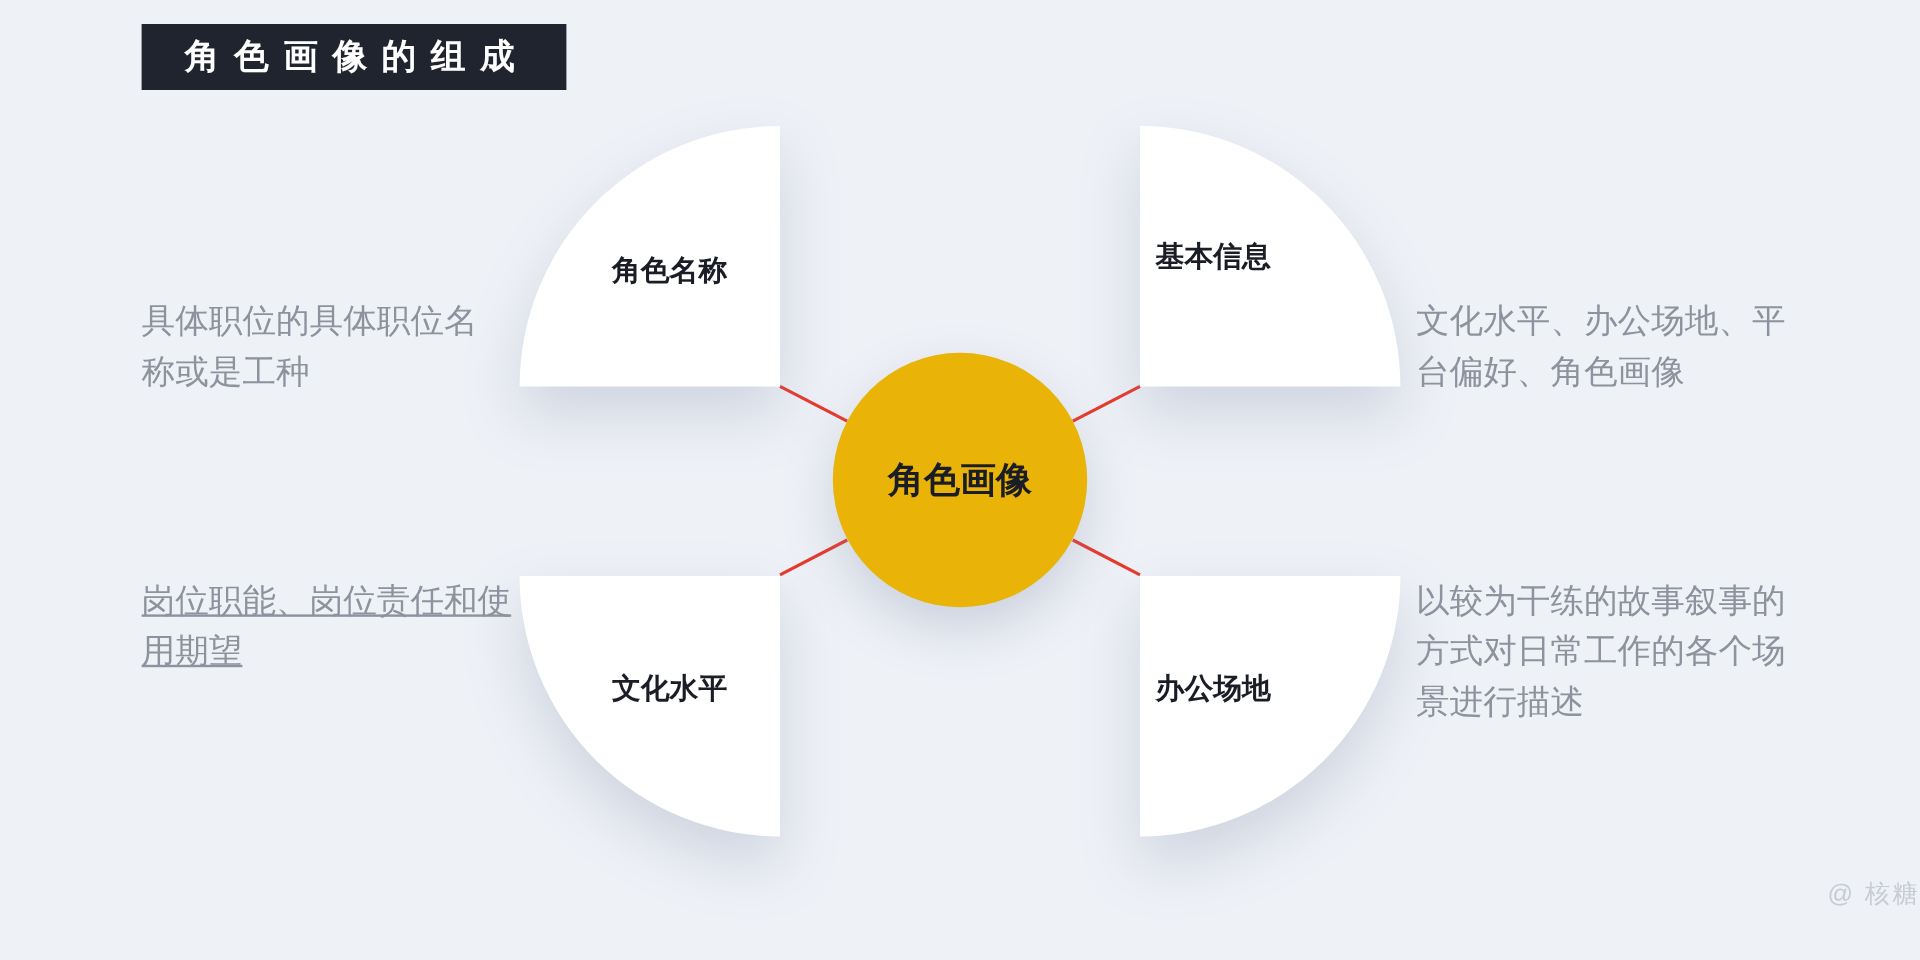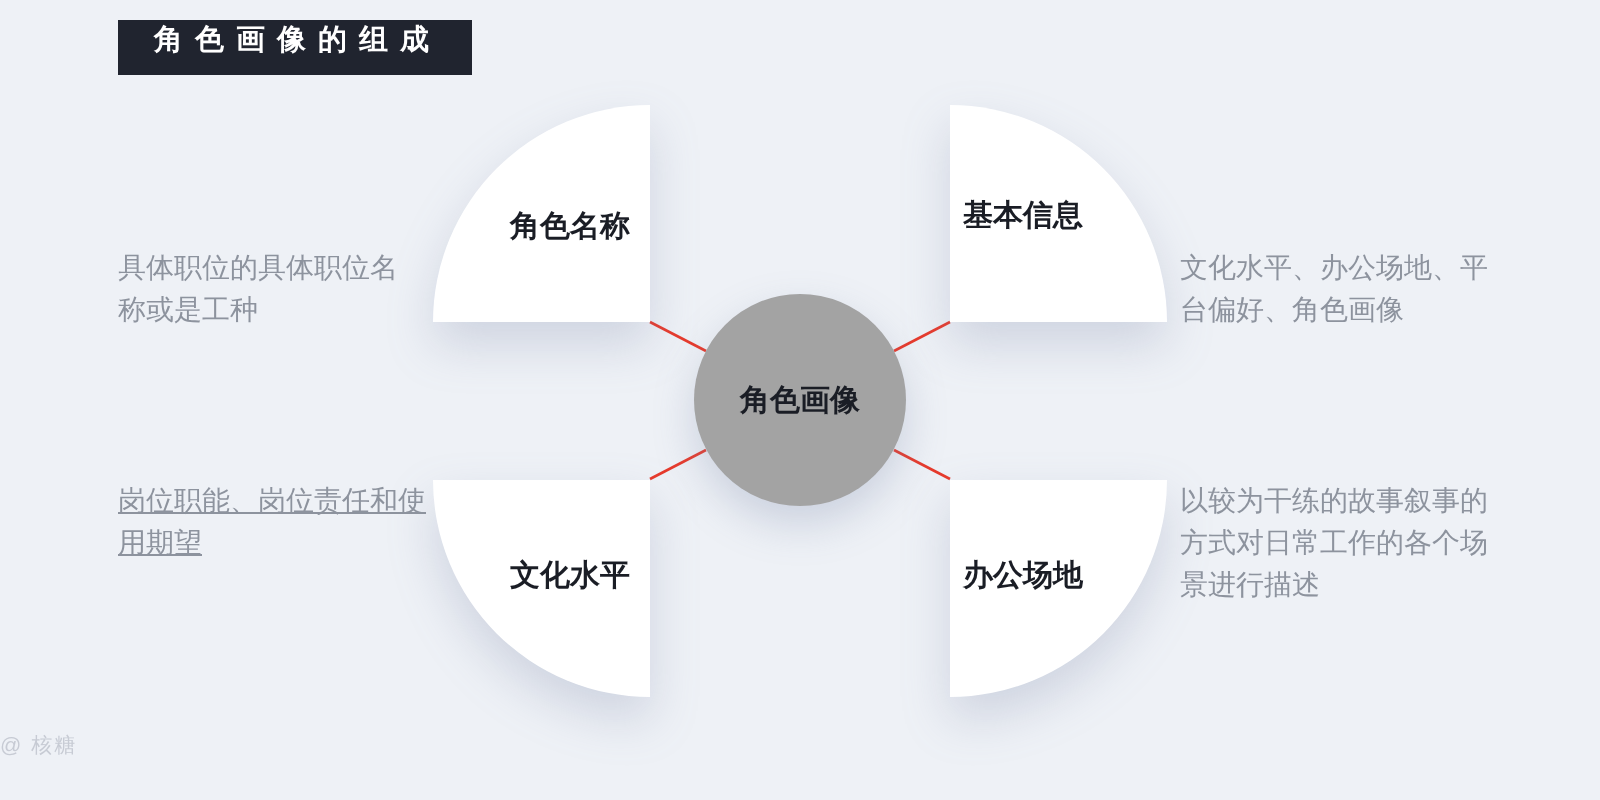--- a/index.html
+++ b/index.html
@@ -16,20 +16,21 @@
     overflow: hidden;
   }
   .title-box {
     position: absolute;
     left: 118px;
     top: 20px;
     width: 354px;
     height: 55px;
     background: #20242f;
     display: flex;
+    align-items: center;
     padding-left: 36px;
     box-sizing: border-box;
   }
   .title-text {
     color: #ffffff;
     font-size: 29px;
     font-weight: 700;
     letter-spacing: 12px;
     white-space: nowrap;
   }
@@ -50,21 +51,21 @@
     height: 217px;
     background: #ffffff;
     box-shadow: 0 22px 48px rgba(124, 136, 168, 0.28);
   }
   .quad.tl { left: 433px; top: 105px; border-radius: 100% 0 0 0; }
   .quad.tr { left: 950px; top: 105px; border-radius: 0 100% 0 0; }
   .quad.bl { left: 433px; top: 480px; border-radius: 0 0 0 100%; }
   .quad.br { left: 950px; top: 480px; border-radius: 0 0 100% 0; }
   .quad-label {
     position: absolute;
-    font-size: 30px;
+    font-size: 24px;
     line-height: 30px;
     font-weight: 700;
     color: #1a1d25;
     white-space: nowrap;
     z-index: 3;
   }
   .quad-label.tl { left: 510px; top: 211px; }
   .quad-label.tr { left: 963px; top: 200px; }
   .quad-label.bl { left: 510px; top: 560px; }
   .quad-label.br { left: 963px; top: 560px; }
@@ -78,40 +79,40 @@
   .desc.tl { left: 118px; top: 247px; width: 302px; }
   .desc.tr { left: 1180px; top: 247px; width: 320px; }
   .desc.bl { left: 118px; top: 480px; width: 320px; text-decoration: underline; }
   .desc.br { left: 1180px; top: 480px; width: 320px; }
   .center-node {
     position: absolute;
     left: 694px;
     top: 294px;
     width: 212px;
     height: 212px;
-    background: #a3a3a3;
+    background: #eab308;
     border-radius: 50%;
     box-shadow: 0 18px 42px rgba(124, 136, 168, 0.30);
     display: flex;
     align-items: center;
     justify-content: center;
     z-index: 2;
   }
   .center-label {
     font-size: 30px;
     font-weight: 700;
     color: #1a1d25;
     white-space: nowrap;
   }
   .watermark {
     position: absolute;
     left: 0;
     top: 731px;
     width: 1600px;
-    text-align: left;
+    text-align: right;
     font-size: 21px;
     letter-spacing: 2px;
     color: #c7cbd4;
   }
 </style>
 </head>
 <body>
 
 <div class="canvas">
 

